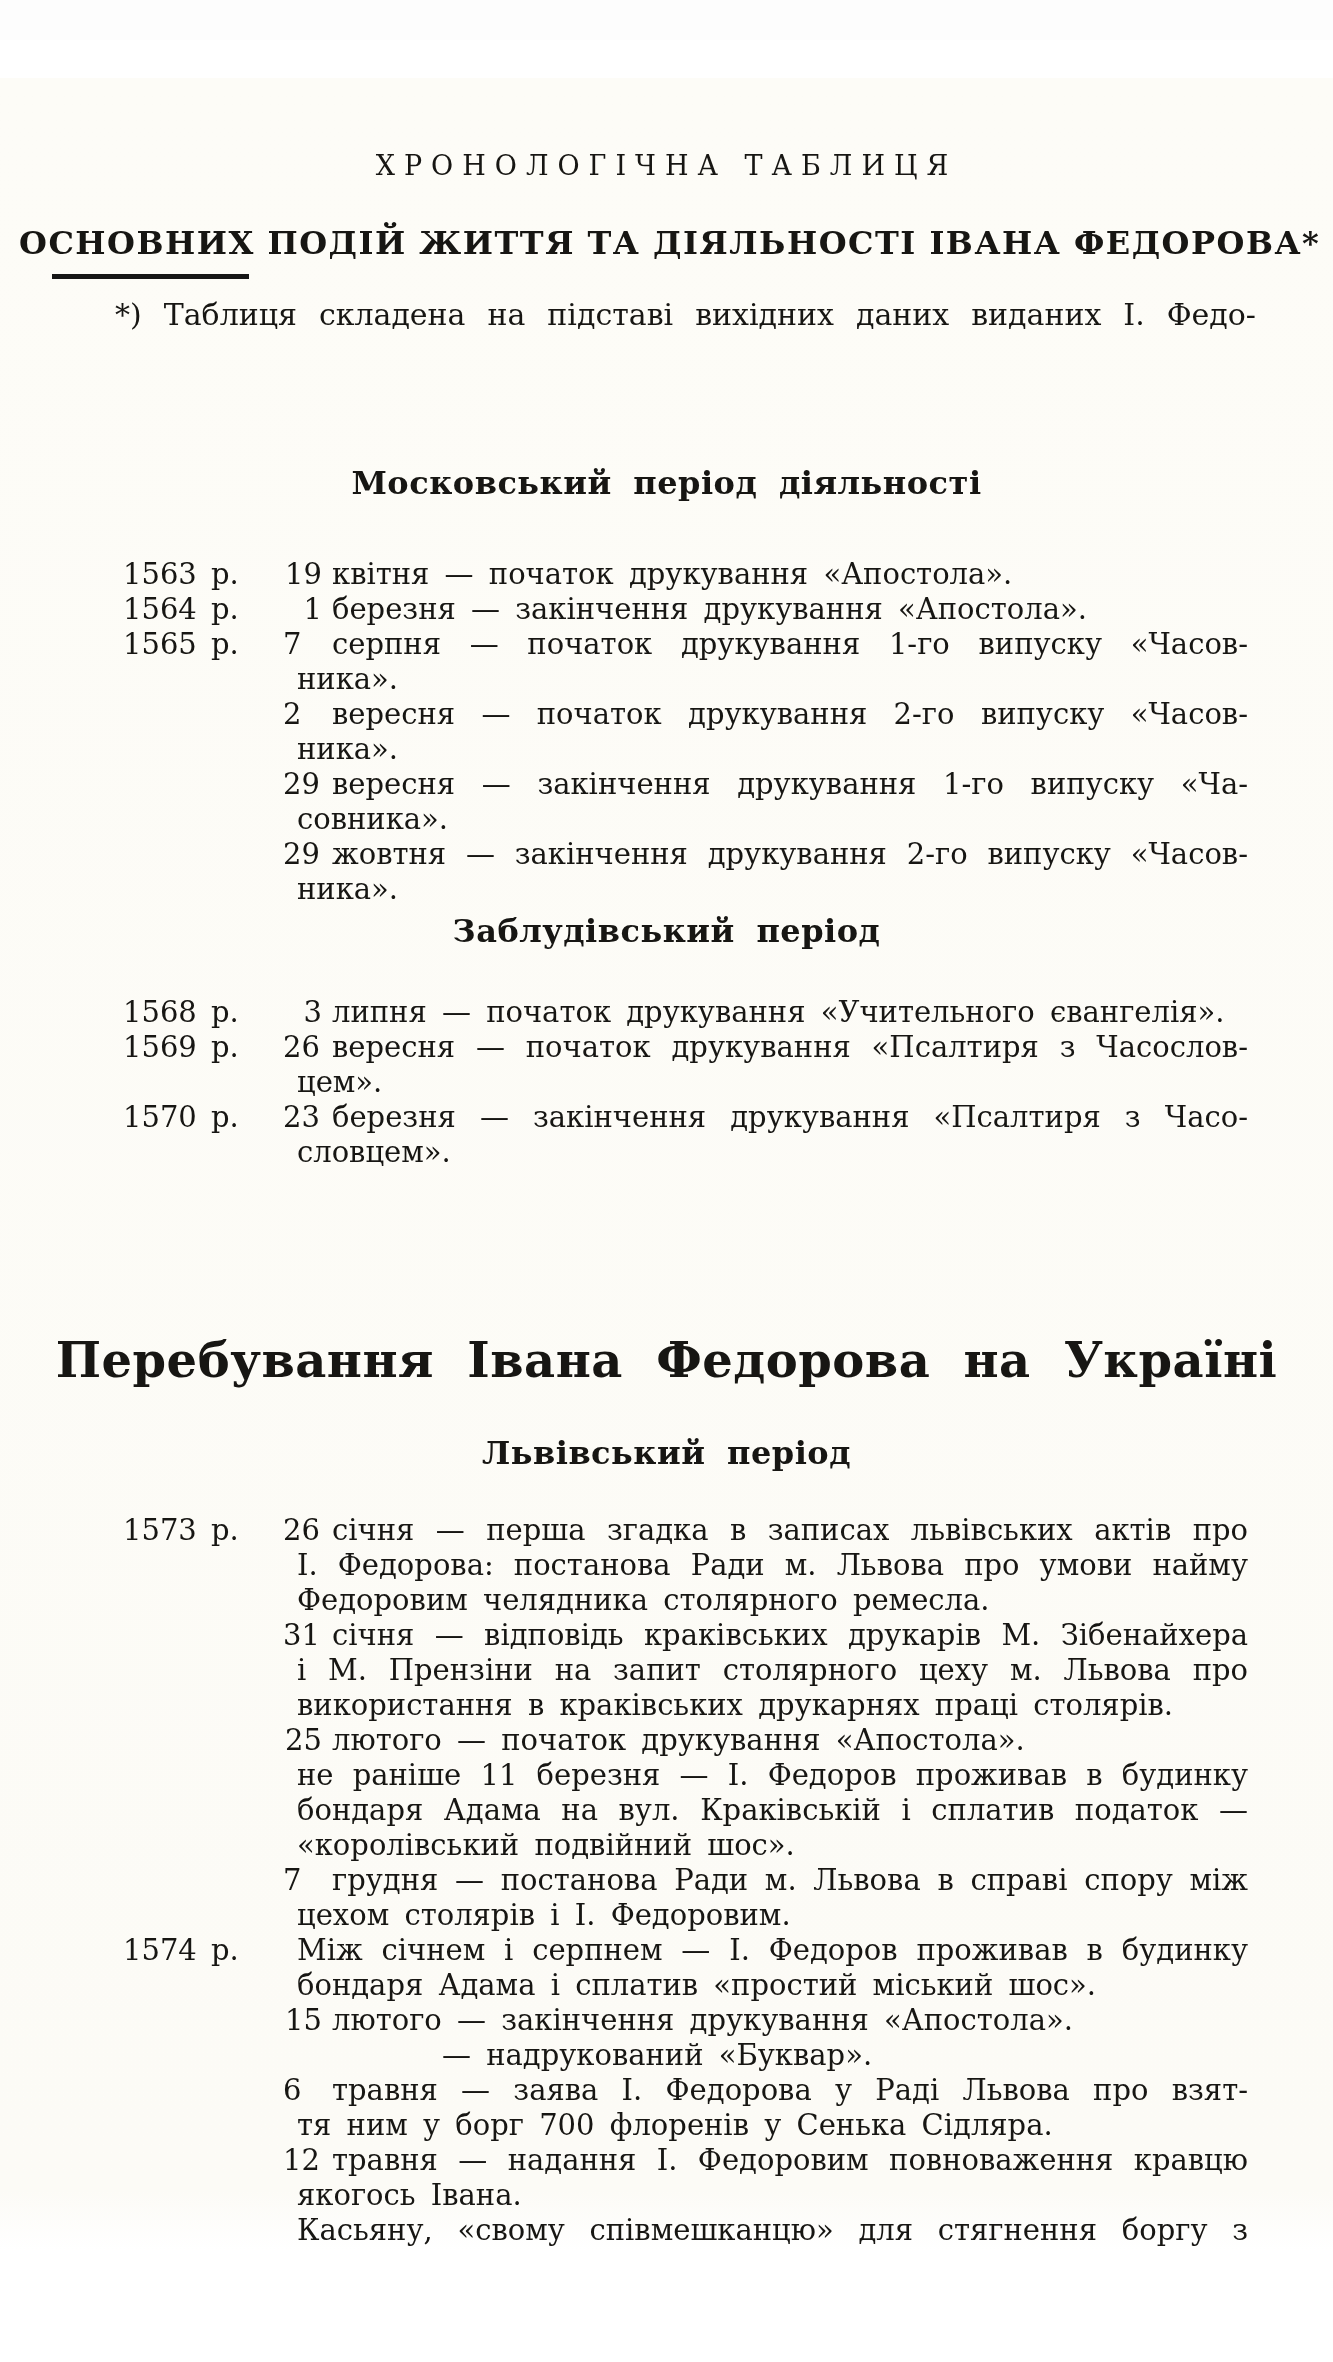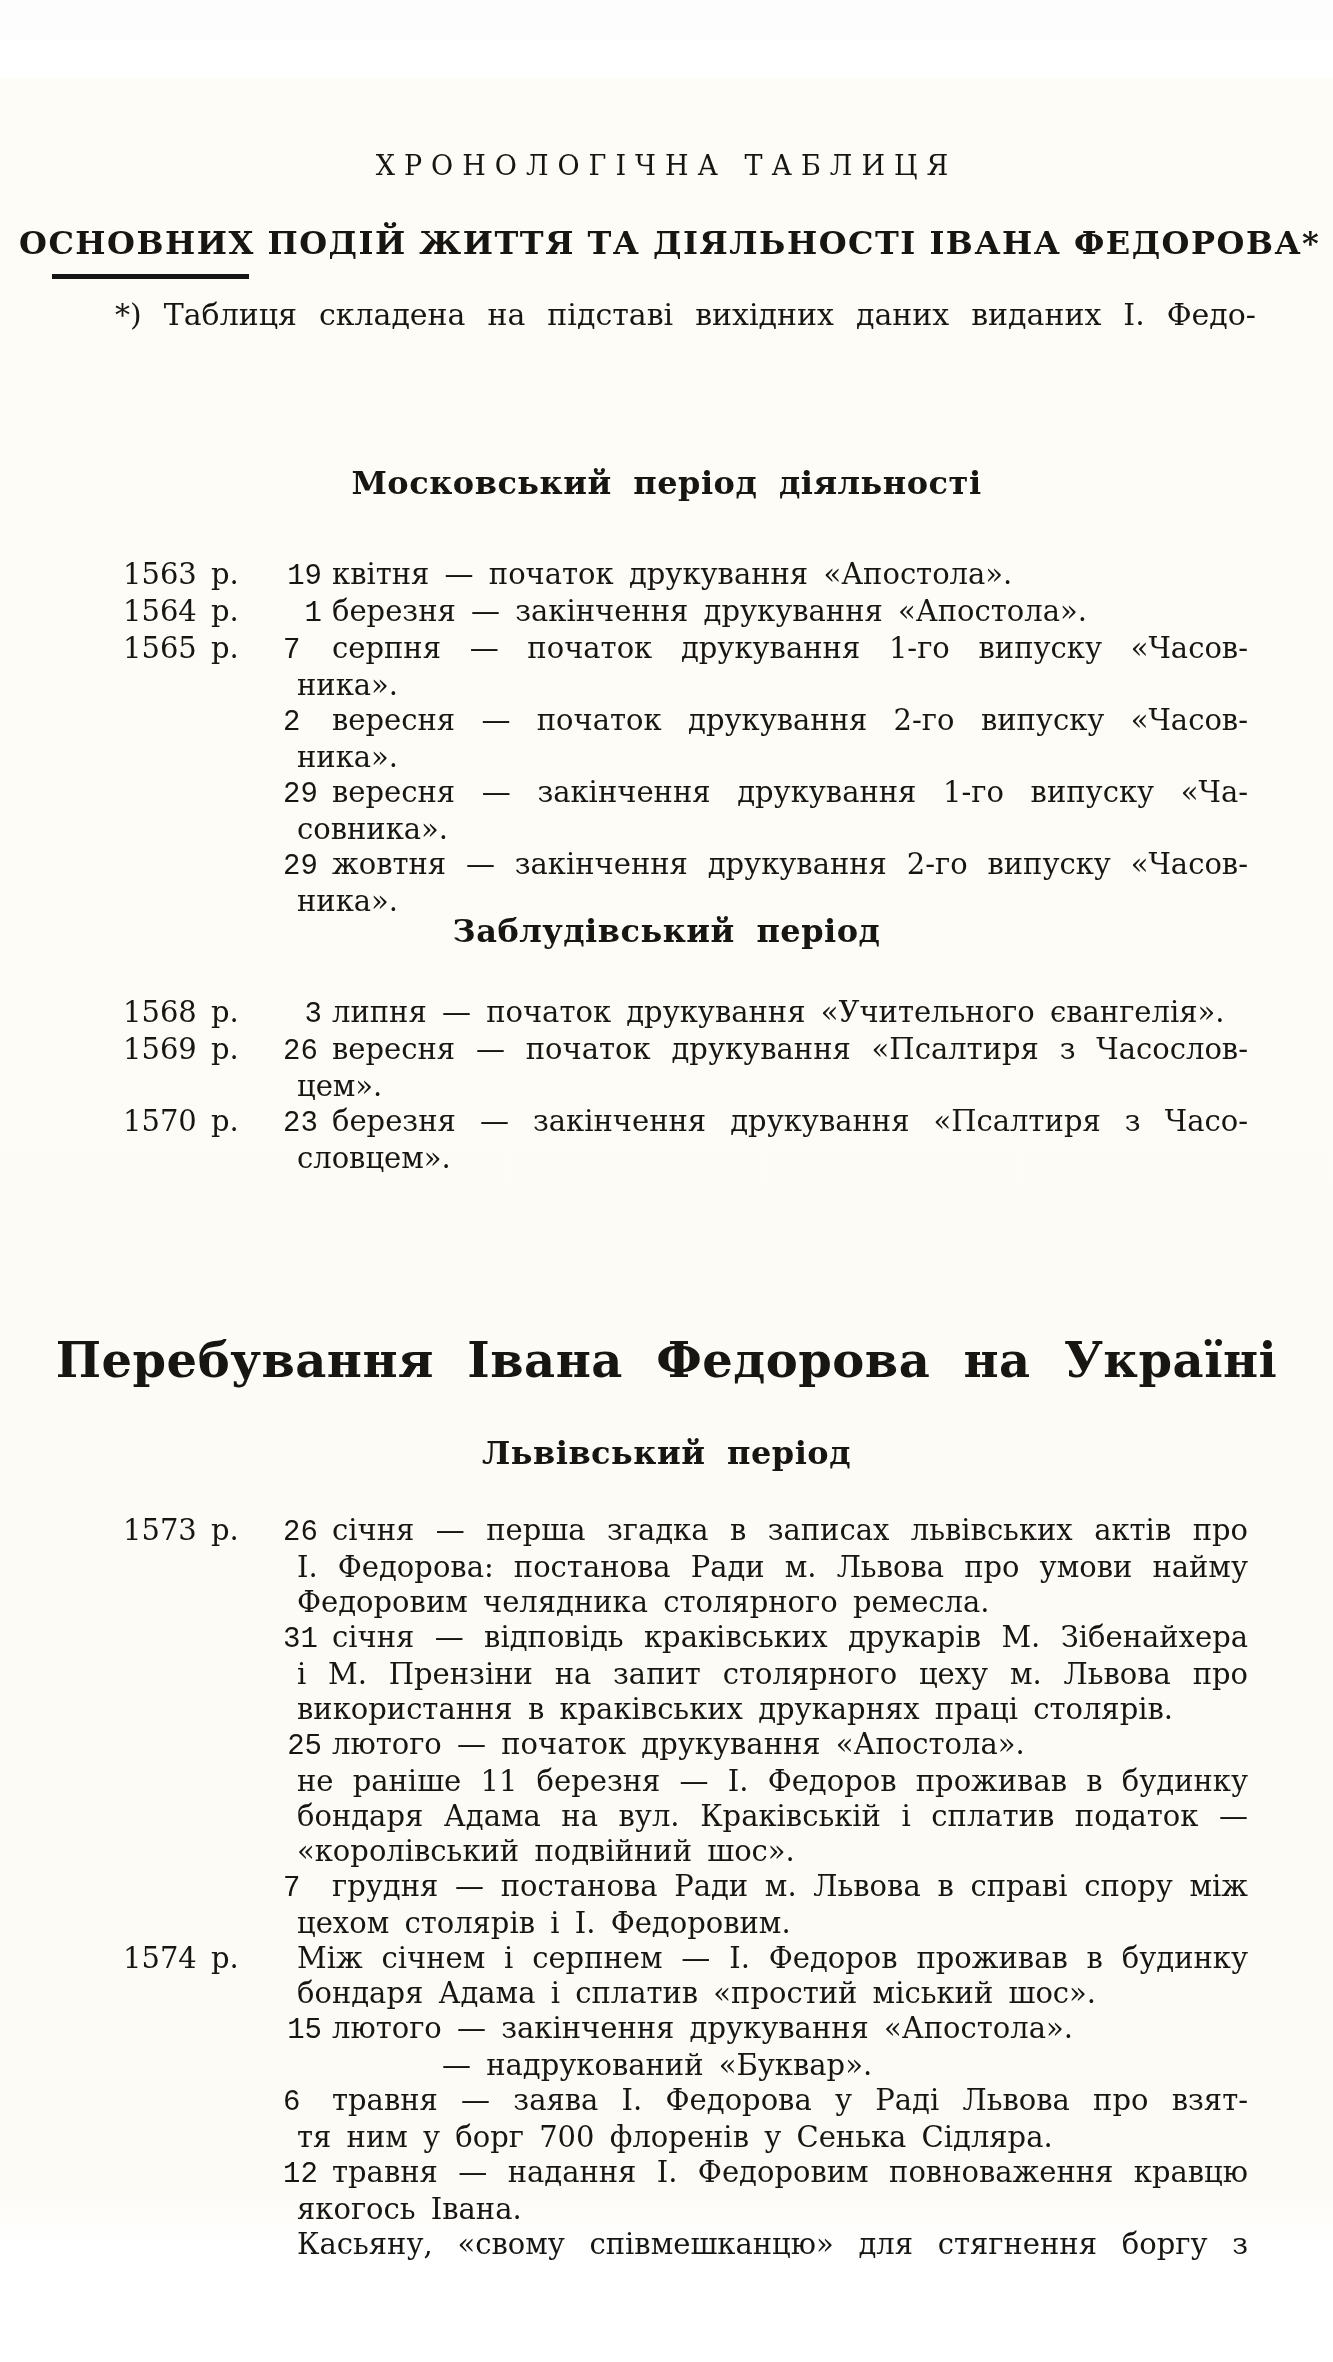--- a/index.html
+++ b/index.html
@@ -57,21 +57,20 @@
   .txt{
     margin-left:297px;margin-right:85px;
     font-size:29px;line-height:35px;word-spacing:6px;
   }
   .txt.ind{padding-left:145px;}
   .line{min-height:35px;}
   .line.j{text-align:justify;text-align-last:justify;}
   .day{
     display:inline-block;width:39px;margin-left:-14px;margin-right:10px;
     text-align:right;
-    font-family:Liberation Mono, monospace;
   }
 </style>
 </head>
 <body>
 
 <div class="page">
 
   <div class="title1">ХРОНОЛОГІЧНА ТАБЛИЦЯ</div>
 
   <div class="title2">ОСНОВНИХ ПОДІЙ ЖИТТЯ ТА ДІЯЛЬНОСТІ ІВАНА ФЕДОРОВА*</div>

